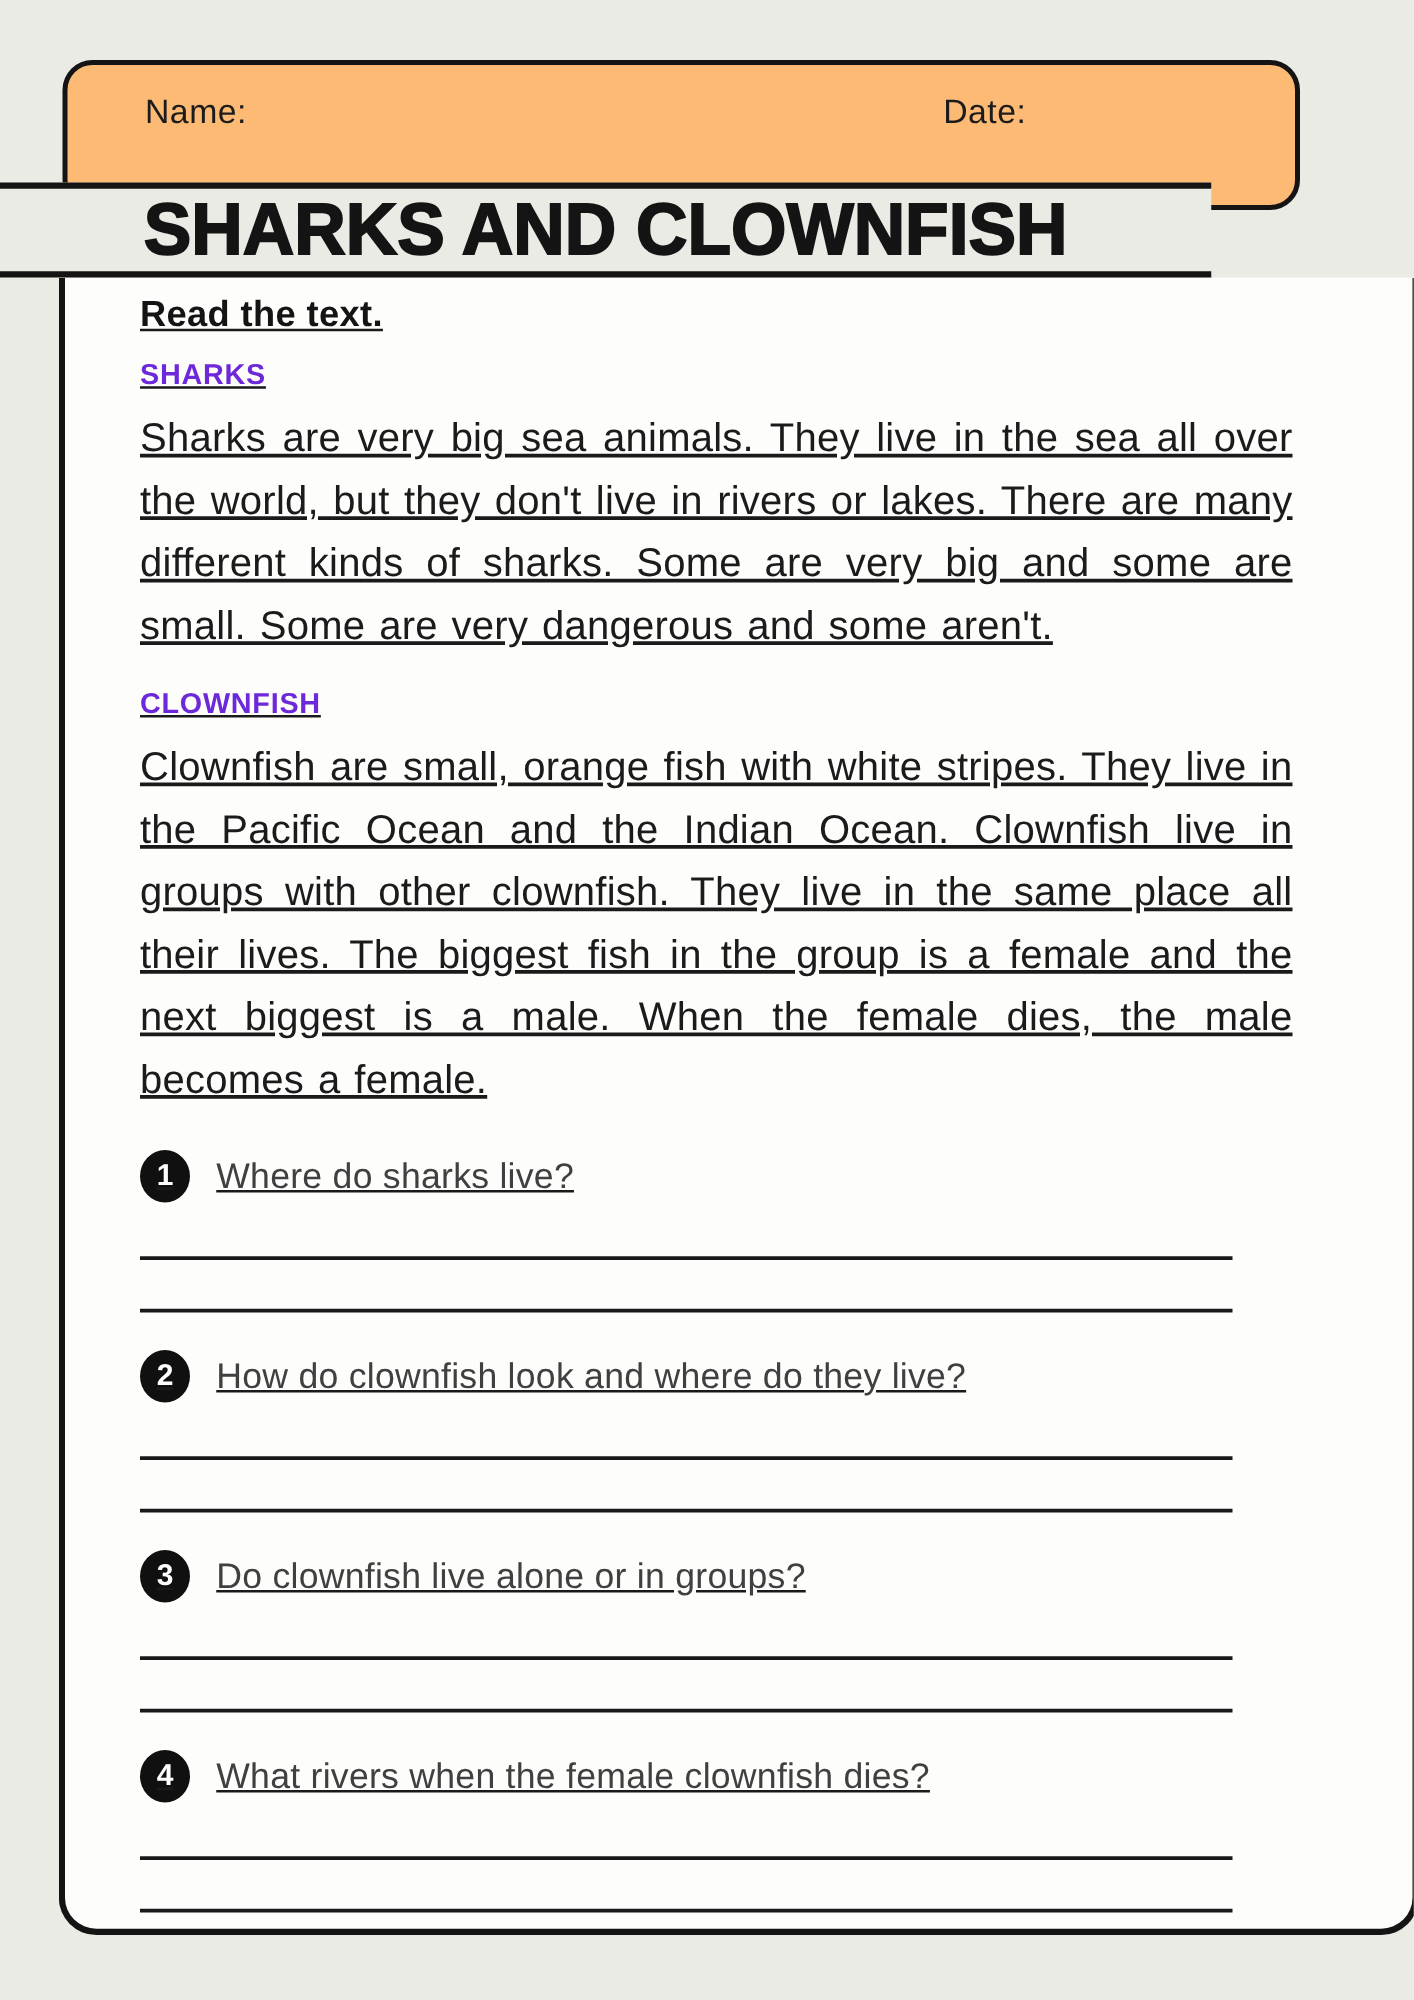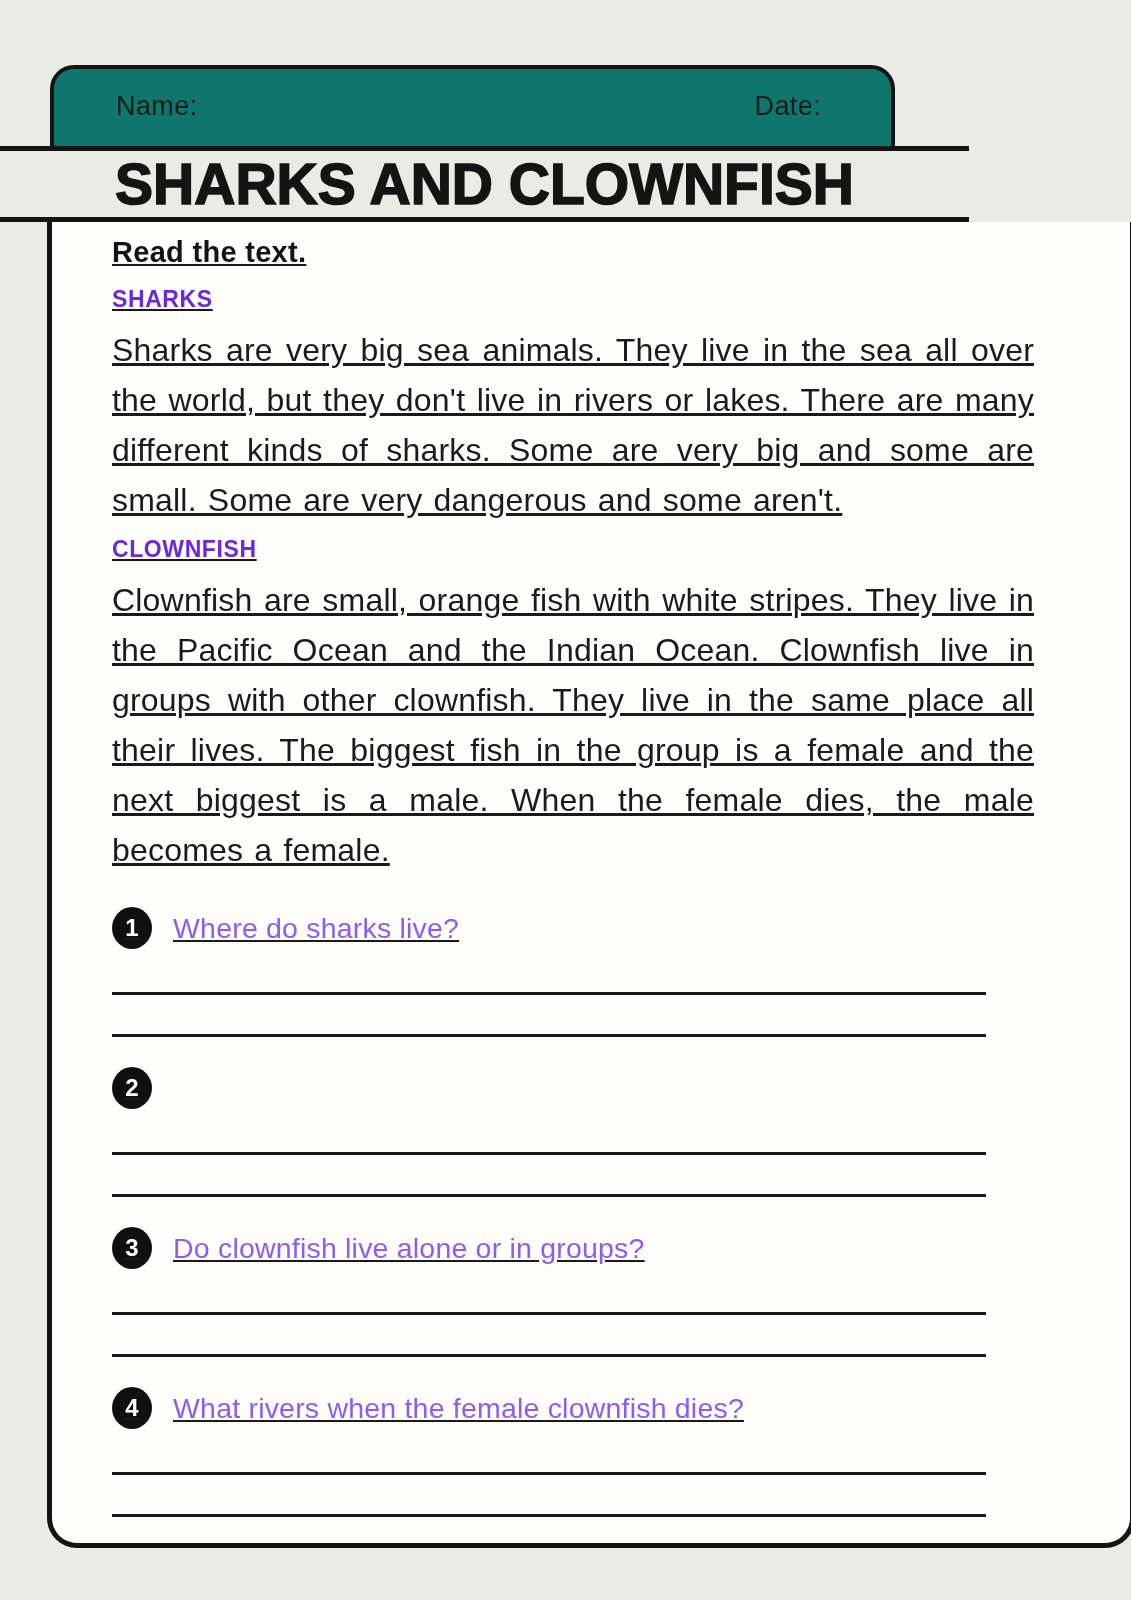--- a/index.html
+++ b/index.html
@@ -9,23 +9,23 @@
     position: relative;
     font-family: "Liberation Sans", sans-serif;
     color: #1a1a1a;
     overflow: hidden;
   }
   .page { position: absolute; inset: 0; }
 
   
   .namebox {
     position: absolute;
-    left: 50px; top: 65px;
-    width: 845px; height: 120px;
-    background: #0f766e;
+    left: 50px; top: 48px;
+    width: 990px; height: 120px;
+    background: #fdba74;
     border: 4px solid #141414;
     border-radius: 24px;
     z-index: 1;
     display: flex;
     align-items: flex-start;
     padding: 22px 0 0 62px;
     font-size: 27px;
     letter-spacing: 0.4px;
     color: #1c1c1c;
   }
@@ -79,21 +79,21 @@
   .instr.answer { margin-top: 17px; }
 
   .ph {
     font-size: 23px;
     font-weight: bold;
     letter-spacing: 0.6px;
     line-height: 26px;
     margin-top: 16px;
     color: #6d28d9;
   }
-  .ph.second { margin-top: 11px; }
+  .ph.second { margin-top: 24px; }
 
   .para {
     margin-top: 13px;
     font-size: 32px;
     line-height: 50px;
     letter-spacing: 0.2px;
     word-spacing: 2px;
     text-align: justify;
     color: #1b1b1b;
   }
@@ -114,21 +114,21 @@
     display: flex;
     align-items: center;
     justify-content: center;
     font-size: 24px;
     font-weight: bold;
   }
   .qtext {
     margin-left: 21px;
     font-size: 28.5px;
     letter-spacing: 0.2px;
-    color: #8b5cf6;
+    color: #404040;
   }
 
   .aline {
     height: 0;
     width: 874px;
     border-bottom: 3px solid #191919;
   }
   .aline.l1 { margin-top: 43px; }
   .aline.l2 { margin-top: 39px; }
 </style>
@@ -165,20 +165,21 @@
         </span>
       <span class="qtext">Where do sharks live?</span>
     </div>
     <div class="aline l1"></div>
     <div class="aline l2"></div>
 
     <div class="q">
       <span class="badge">
           <span>2</span>
         </span>
+      <span class="qtext">How do clownfish look and where do they live?</span>
     </div>
     <div class="aline l1"></div>
     <div class="aline l2"></div>
 
     <div class="q">
       <span class="badge">
           <span>3</span>
         </span>
       <span class="qtext">Do clownfish live alone or in groups?</span>
     </div>

